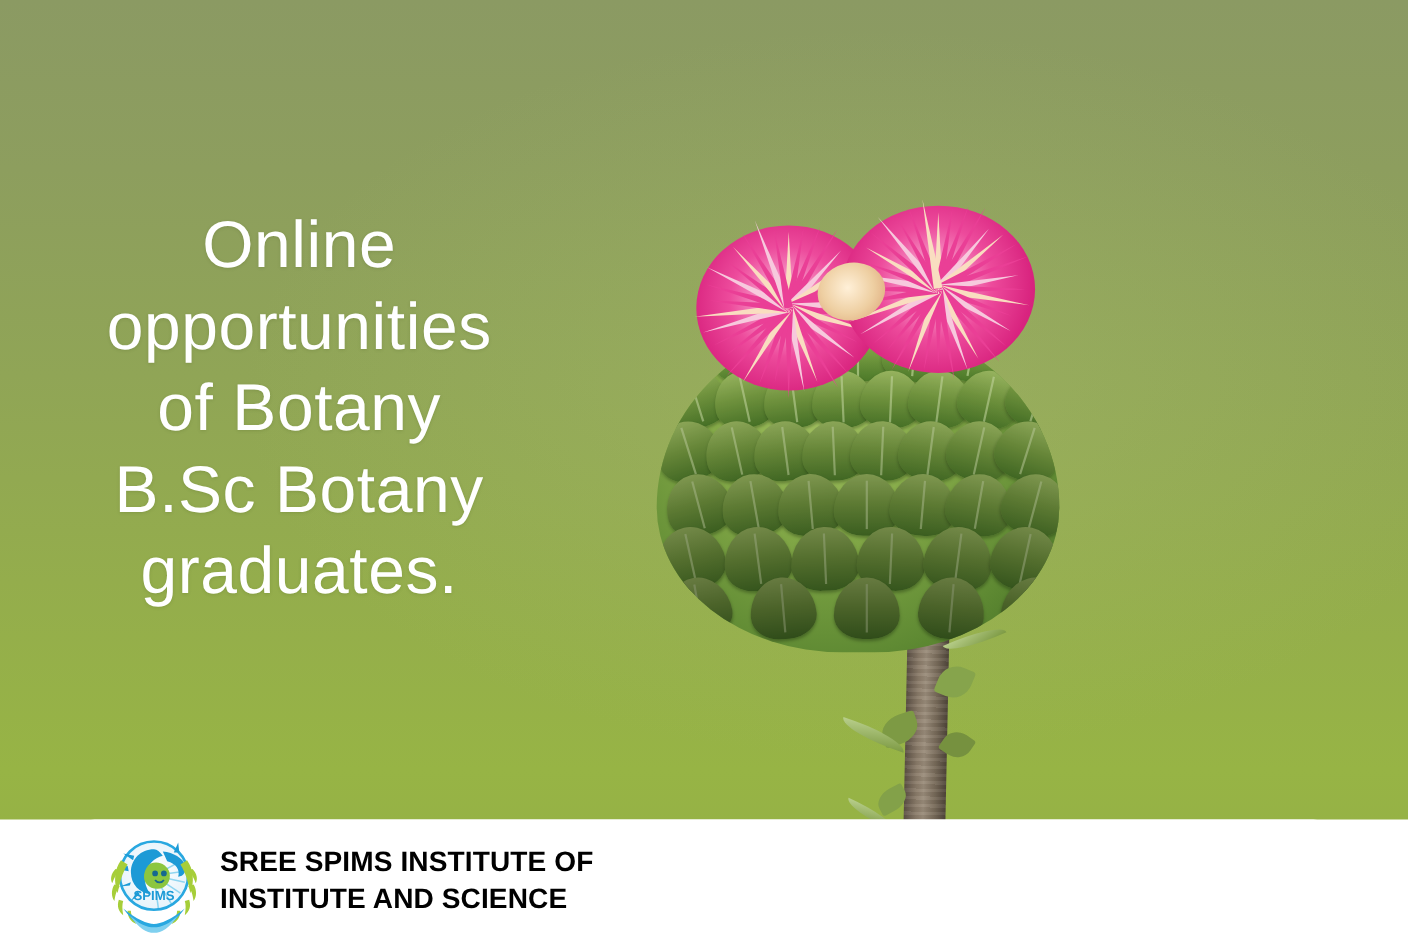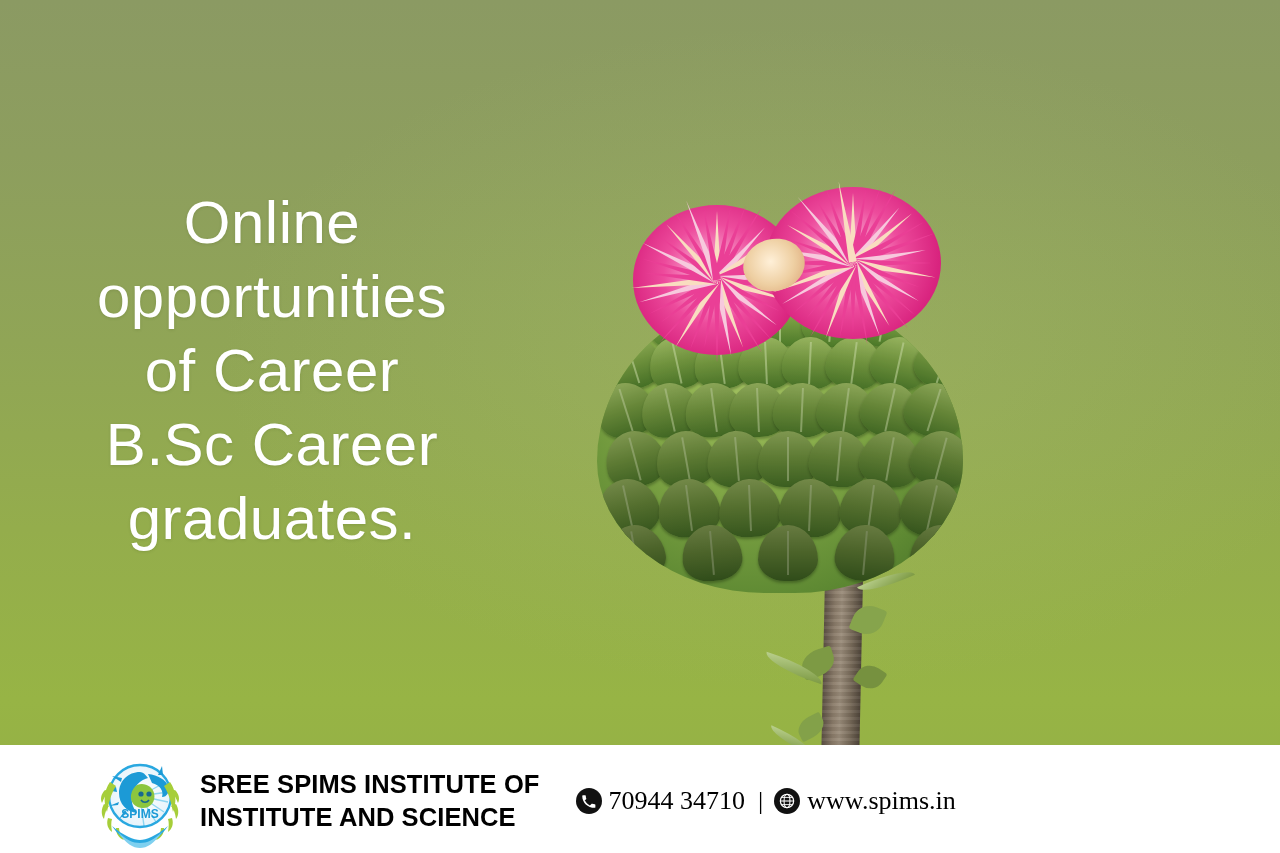--- a/index.html
+++ b/index.html
@@ -446,22 +446,22 @@
           <div class="ray" style="border-bottom-width: 77.92px; margin-left: -4px; margin-top: -77.92px; transform-origin: 50% 77.92px; transform: rotate(340deg);"></div>
           <div class="ray" style="border-bottom-width: 82.92px; margin-left: -4px; margin-top: -82.92px; transform-origin: 50% 82.92px; transform: rotate(350deg); border-bottom-color: rgb(249, 221, 192);"></div>
         </div>
       <div class="core c1"></div>
     </div>
   </div>
 
   <div class="headline">
     <span class="ln">Online</span>
     <span class="ln">opportunities</span>
-    <span class="ln">of Career</span>
-    <span class="ln">B.Sc Career</span>
+    <span class="ln">of Botany</span>
+    <span class="ln">B.Sc Botany</span>
     <span class="ln">graduates.</span>
   </div>
 
   <div class="footer">
     <div class="footer-top"></div>
 
     <div class="footer-inner">
 
       <div class="logo">
         <svg viewBox="0 0 104 98" width="104" height="98">
@@ -521,37 +521,18 @@
           <text x="52" y="66" text-anchor="middle" font-family="Liberation Sans, sans-serif" font-size="12" font-weight="bold" fill="#1c9ad6">SPIMS</text>
         </svg>
       </div>
 
       <div class="org-name">
         <span class="ln">SREE SPIMS INSTITUTE OF</span>
         <span class="ln">INSTITUTE AND SCIENCE</span>
       </div>
 
       <div class="contact">
-        <div class="row row1">
-          <span class="ic">
-            <svg viewBox="0 0 24 24" width="15" height="15">
-                <path fill="#ffffff" d="M6.6 10.8c1.6 3.2 4.4 6 7.6 7.6l2.5-2.5c.3-.3.8-.4 1.2-.3 1.3.4 2.7.7 4.1.7.6 0 1 .4 1 1V21c0 .6-.4 1-1 1C10.5 22 2 13.5 2 3c0-.6.4-1 1-1h3.7c.6 0 1 .4 1 1 0 1.4.2 2.8.7 4.1.1.4 0 .9-.3 1.2l-2.5 2.5z"></path>
-              </svg>
-          </span>
-          <span class="ctext">70944 34710</span>
-          <span class="sep">|</span>
-          <span class="ic">
-            <svg viewBox="0 0 24 24" width="16" height="16">
-              <circle cx="12" cy="12" r="10" fill="none" stroke="#ffffff" stroke-width="1.8"></circle>
-              <ellipse cx="12" cy="12" rx="4.4" ry="10" fill="none" stroke="#ffffff" stroke-width="1.6"></ellipse>
-              <line x1="2" y1="12" x2="22" y2="12" stroke="#ffffff" stroke-width="1.6"></line>
-              <line x1="3.6" y1="6.6" x2="20.4" y2="6.6" stroke="#ffffff" stroke-width="1.4"></line>
-              <line x1="3.6" y1="17.4" x2="20.4" y2="17.4" stroke="#ffffff" stroke-width="1.4"></line>
-            </svg>
-          </span>
-          <span class="ctext">www.spims.in</span>
-        </div>
       </div>
 
     </div>
   </div>
 
 </div>
 
 </body></html>

